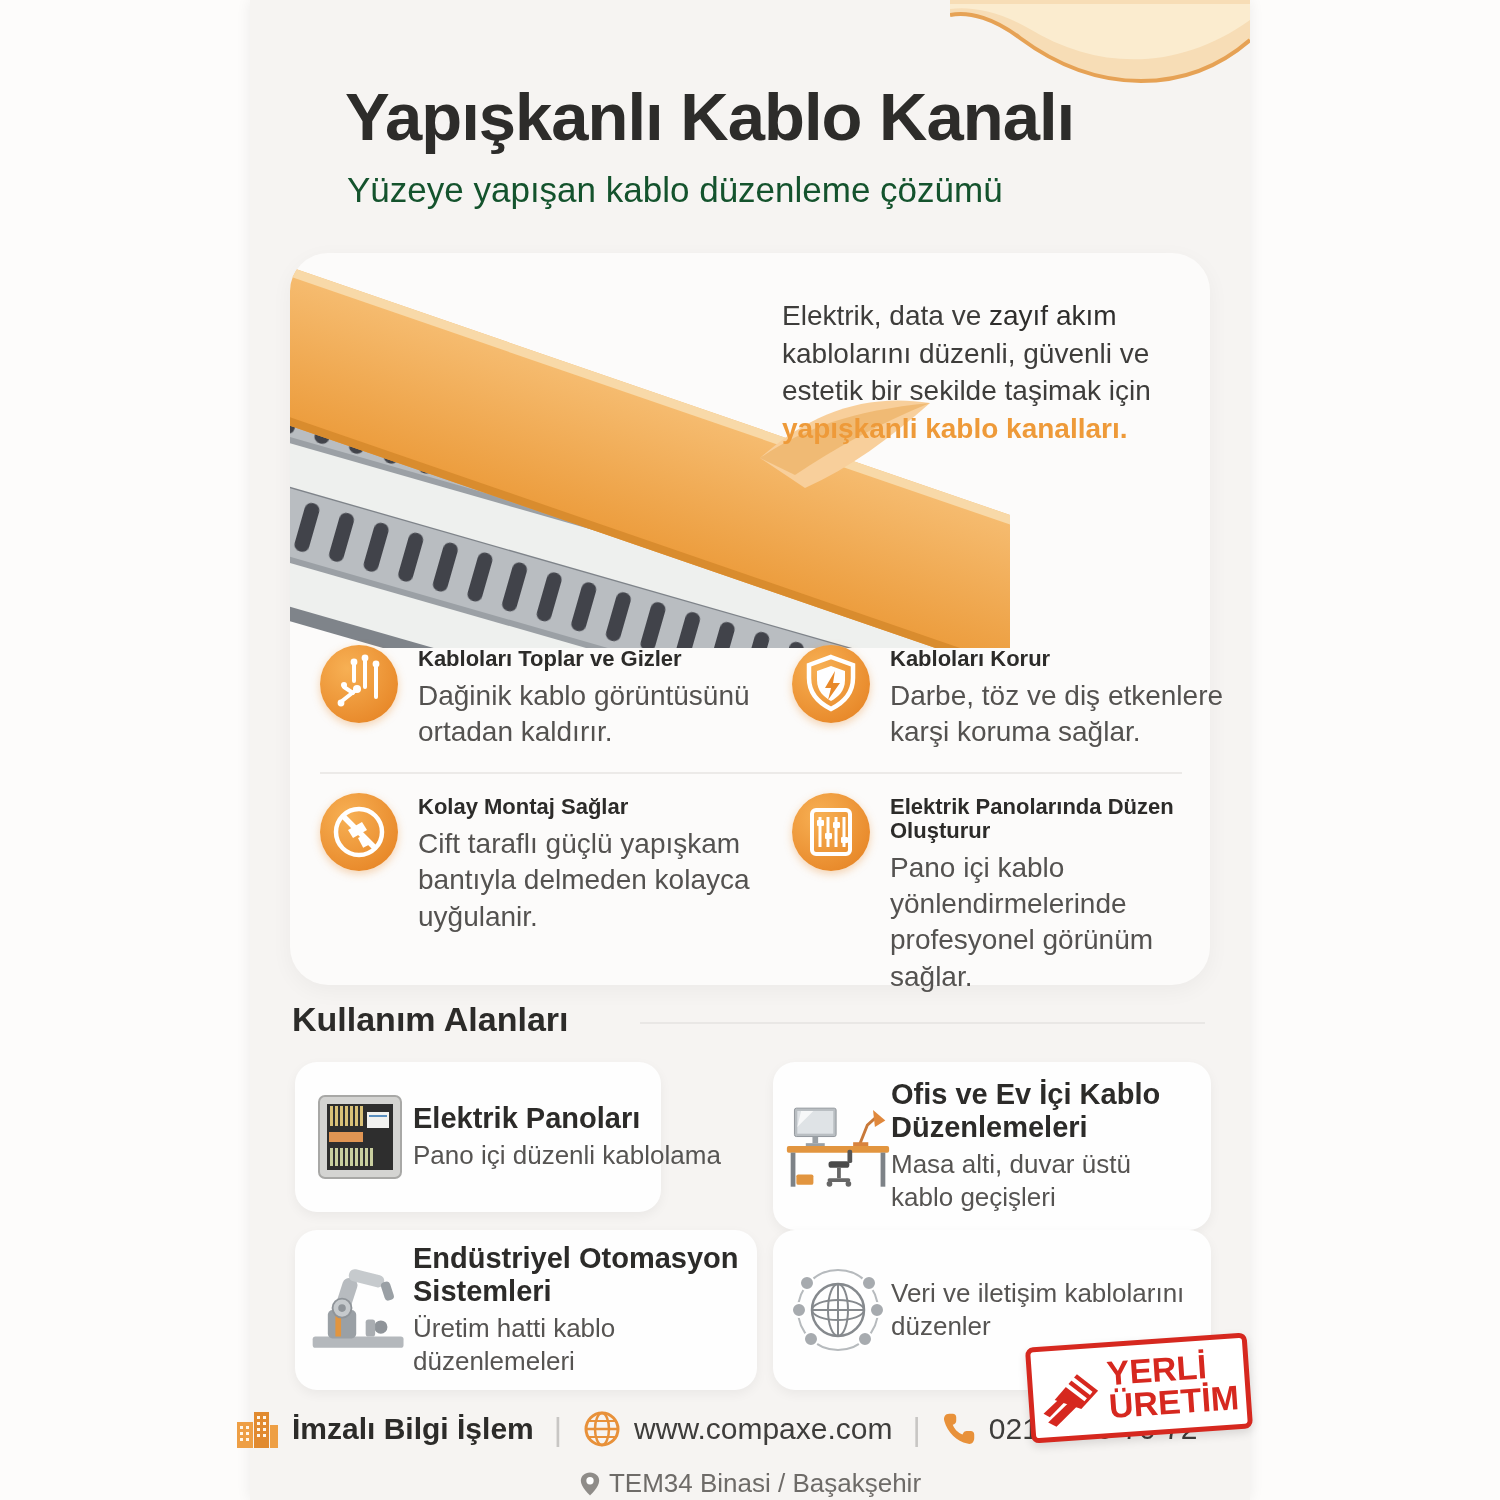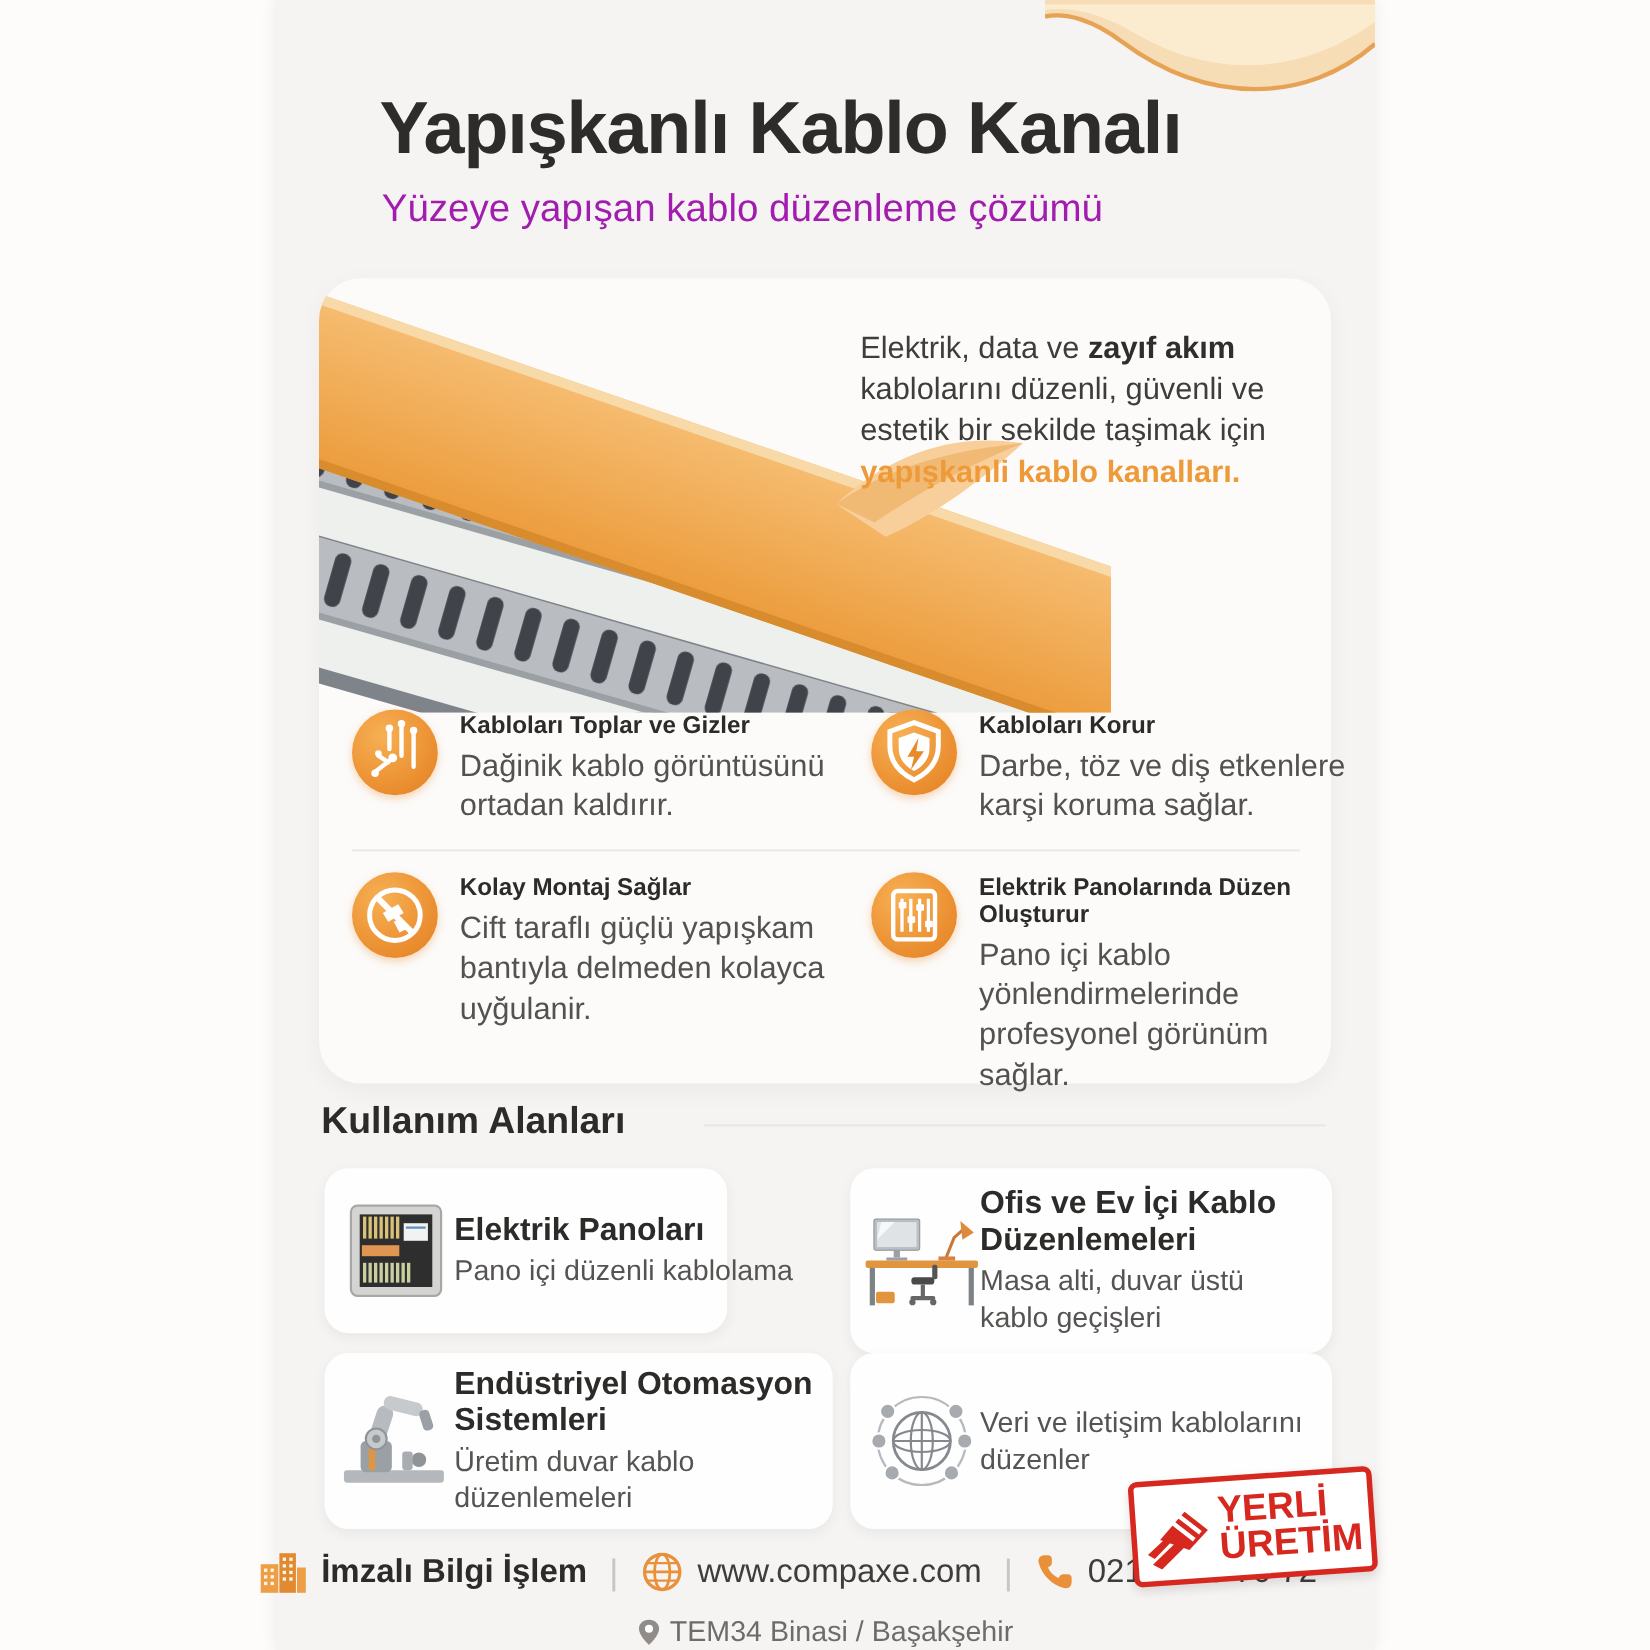--- a/index.html
+++ b/index.html
@@ -2,28 +2,28 @@
 <html><head>
 <meta charset="utf-8">
 <style>
   html,body{margin:0;padding:0;background:#ffffff;}
   .canvas{position:relative;width:1500px;height:1500px;background:#fdfcfb;overflow:hidden;
           font-family:"Liberation Sans",sans-serif;color:#2d2c2a;}
   .poster{position:absolute;left:250px;top:0;width:1000px;height:1500px;background:#f6f4f2;
           box-shadow:0 0 14px rgba(0,0,0,.07);}
   .swoosh{position:absolute;right:0;top:0;width:300px;height:100px;}
   .title{position:absolute;left:95px;top:78px;font-size:67px;font-weight:800;letter-spacing:-1px;color:#2d2c2a;margin:0;}
-  .subtitle{position:absolute;left:97px;top:170px;font-size:35px;color:#a21caf;margin:0;font-weight:400;}
+  .subtitle{position:absolute;left:97px;top:170px;font-size:35px;color:#14532d;margin:0;font-weight:400;}
 
   .card{position:absolute;left:40px;top:253px;width:920px;height:732px;background:#fcfbfa;
         border-radius:38px;box-shadow:0 6px 22px rgba(0,0,0,.045);}
   .illustration{position:absolute;left:0;top:0;width:720px;height:395px;overflow:hidden;
         border-radius:38px 0 0 0;}
   .intro{position:absolute;left:492px;top:44px;width:390px;font-size:28px;line-height:1.34;color:#3e3d3b;margin:0;}
-  .intro .b{font-weight:700;color:#2f2e2c;}
+  .intro .b{font-weight:400;color:#2f2e2c;}
   .intro .hl{font-weight:700;color:#ee9a39;}
 
   .feat{position:absolute;display:flex;align-items:flex-start;}
   .fic{width:78px;height:78px;border-radius:50%;flex-shrink:0;margin-right:20px;
        background:radial-gradient(circle at 35% 30%, #f7b054, #e8892a 78%);
        display:flex;align-items:center;justify-content:center;box-shadow:0 3px 8px rgba(232,137,42,.35);}
   .ftxt h3{margin:2px 0 7px 0;font-size:22px;font-weight:700;color:#2c2b29;line-height:1.08;}
   .ftxt p{margin:0;font-size:28px;color:#545250;line-height:1.3;}
   .fdiv{position:absolute;left:30px;top:519px;width:862px;height:2px;background:#eceae8;}
 
@@ -278,21 +278,21 @@
         <rect x="44" y="6" width="38" height="13" rx="6" fill="#c6cacd" transform="rotate(14 63 12)"></rect>
         <circle cx="37" cy="44" r="10" fill="#c6cacd" stroke="#8f9499" stroke-width="2"></circle>
         <circle cx="37" cy="44" r="4" fill="#8f9499"></circle>
         <rect x="80" y="16" width="10" height="20" rx="4" fill="#9aa0a5" transform="rotate(-18 85 26)"></rect>
         <circle cx="78" cy="64" r="7" fill="#8f9499"></circle>
         <rect x="62" y="56" width="10" height="18" rx="3" fill="#a9adb1"></rect>
       </svg>
     </div>
     <div class="utxt">
       <h3>Endüstriyel Otomasyon Sistemleri</h3>
-      <p>Üretim duvar kablo düzenlemeleri</p>
+      <p>Üretim hatti kablo düzenlemeleri</p>
     </div>
   </div>
 
   <div class="ucard" style="left:773px;top:1230px;width:438px;height:160px;">
     <div class="uic">
       <svg width="96" height="96" viewBox="0 0 96 96">
         <circle cx="48" cy="48" r="40" fill="none" stroke="#b6babd" stroke-width="2"></circle>
         <circle cx="48" cy="48" r="26" fill="none" stroke="#85898d" stroke-width="2.5"></circle>
         <ellipse cx="48" cy="48" rx="26" ry="10" fill="none" stroke="#85898d" stroke-width="2"></ellipse>
         <ellipse cx="48" cy="48" rx="10" ry="26" fill="none" stroke="#85898d" stroke-width="2"></ellipse>

